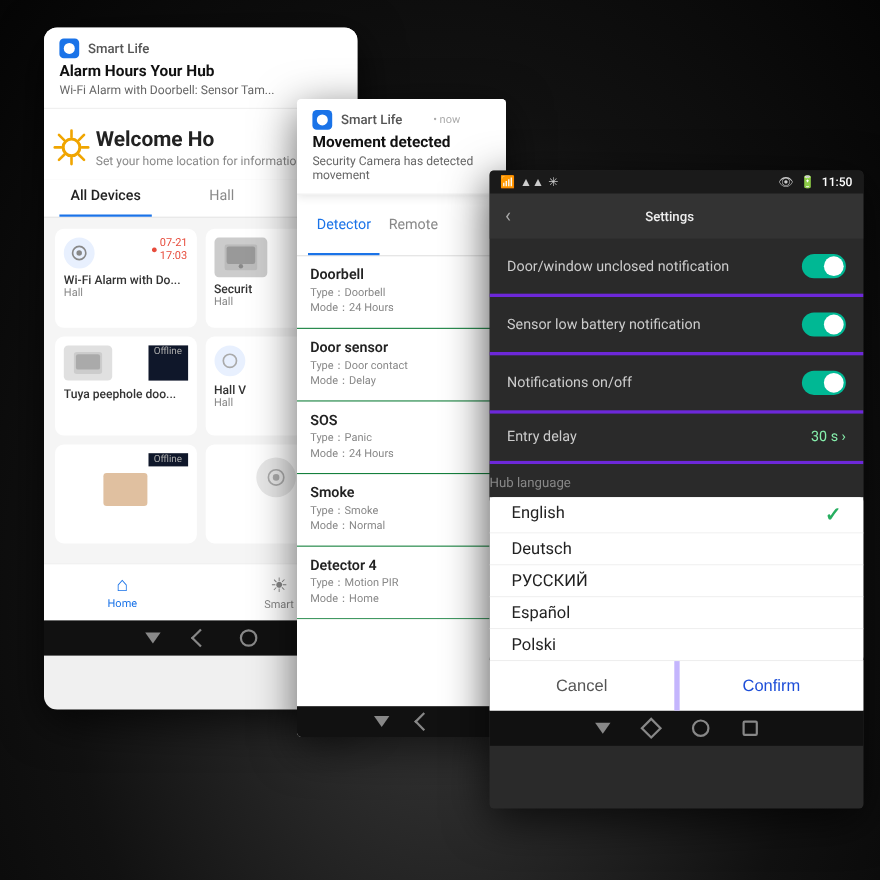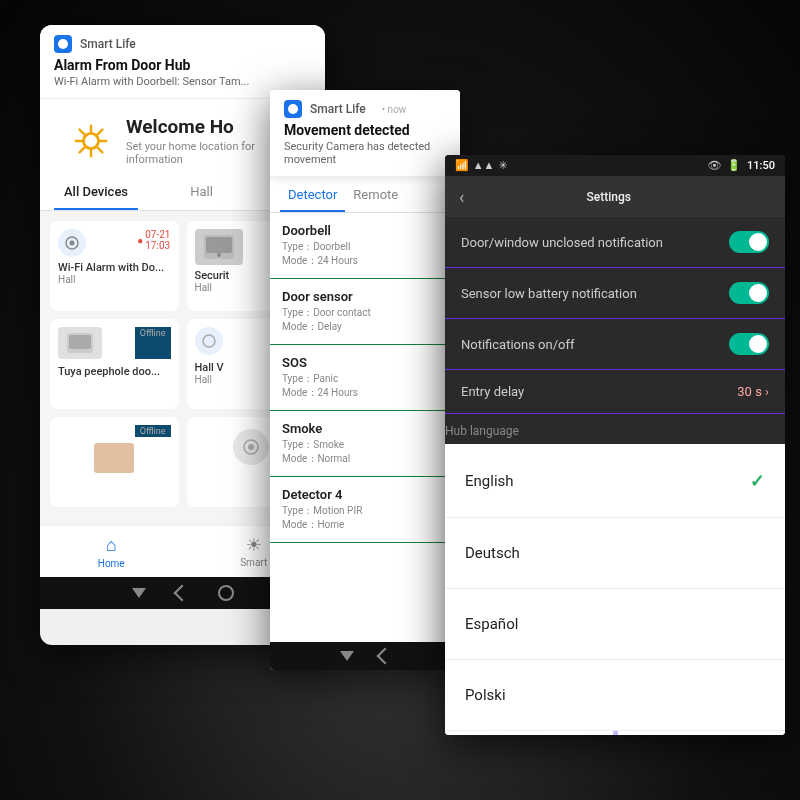--- a/index.html
+++ b/index.html
@@ -74,24 +74,24 @@
       margin-bottom: 2px;
     }
     .notif-subtitle {
       font-size: 11px;
       color: #666;
     }
 
     
     .welcome-area {
       background: white;
-      padding: 16px 32px 10px;
-      display: flex;
-      align-items: center;
-      gap: 16px;
+      padding: 16px 6px 10px;
+      display: flex;
+      align-items: flex-end;
+      gap: 3px;
     }
     .sun-icon {
       width: 38px;
       height: 38px;
       flex-shrink: 0;
     }
     .welcome-text h2 {
       font-size: 19px;
       font-weight: bold;
       color: #222;
@@ -183,21 +183,21 @@
       color: #333;
       font-weight: 500;
     }
     .device-location {
       font-size: 10px;
       color: #888;
     }
     .offline-badge {
       font-size: 9px;
       color: #aaa;
-      background: #0c4a6e;
+      background: #0f172a;
       border-radius: 0;
       padding: 1px 5px;
     }
 
     
     .bottom-nav-1 {
       background: white;
       display: flex;
       justify-content: space-around;
       padding: 8px 0;
@@ -277,21 +277,21 @@
       box-shadow: 0 2px 8px rgba(0,0,0,0.1);
     }
 
     .detector-tabs {
       display: flex;
       border-bottom: 1px solid #e0e0e0;
       padding: 0 10px;
     }
     .detector-tab {
       font-size: 13px;
-      padding: 10px 8px;
+      padding: 20px 8px;
       color: #888;
       cursor: pointer;
       position: relative;
     }
     .detector-tab.active {
       color: #1a73e8;
     }
     .detector-tab.active::after {
       content: '';
       position: absolute;
@@ -383,21 +383,21 @@
     }
 
     .settings-list {
       padding: 0;
     }
     .settings-item {
       display: flex;
       justify-content: space-between;
       align-items: center;
       padding: 14px 16px;
-      border-bottom: 1px solid #6d28d9;
+      border-bottom: 3px solid #6d28d9;
     }
     .settings-item-label {
       font-size: 13px;
       color: #ccc;
     }
     .toggle-on {
       width: 40px;
       height: 22px;
       background: #00b894;
       border-radius: 11px;
@@ -427,21 +427,21 @@
       position: absolute;
       right: 2px;
       top: 2px;
       width: 18px;
       height: 18px;
       background: white;
       border-radius: 50%;
     }
     .entry-delay-value {
       font-size: 13px;
-      color: #fca5a5;
+      color: #86efac;
       display: flex;
       align-items: center;
       gap: 4px;
     }
 
     
     .hub-language-section {
       background: #f8f8f8;
       border-radius: 4px;
       margin: 0;
@@ -449,22 +449,21 @@
     .hub-language-label {
       text-align: left;
       font-size: 12px;
       color: #888;
       padding: 10px 0 6px;
       background: #2a2a2a;
     }
     .language-option {
       display: flex;
       justify-content: space-between;
-      align-items: center;
-      padding: 26px 20px;
+      padding: 5px 20px;
       background: white;
       border-bottom: 1px solid #eee;
       cursor: pointer;
     }
     .language-option.selected {
       background: white;
     }
     .language-name {
       font-size: 15px;
       color: #222;
@@ -511,21 +510,21 @@
 
 <div class="bg-overlay"></div>
 
 <div class="screen-1">
 
   <div class="notification-bar">
     <div class="notification-app-row">
       <div class="app-icon-blue"></div>
       <span class="notif-app-name">Smart Life</span>
     </div>
-    <div class="notif-title">Alarm From Door Hub</div>
+    <div class="notif-title">Alarm Hours Your Hub</div>
     <div class="notif-subtitle">Wi-Fi Alarm with Doorbell: Sensor Tam...</div>
   </div>
 
   <div class="welcome-area">
     <svg class="sun-icon" viewBox="0 0 40 40">
       <circle cx="20" cy="20" r="8" fill="none" stroke="#f0a500" stroke-width="3"></circle>
       <line x1="20" y1="4" x2="20" y2="10" stroke="#f0a500" stroke-width="2.5" stroke-linecap="round"></line>
       <line x1="20" y1="30" x2="20" y2="36" stroke="#f0a500" stroke-width="2.5" stroke-linecap="round"></line>
       <line x1="4" y1="20" x2="10" y2="20" stroke="#f0a500" stroke-width="2.5" stroke-linecap="round"></line>
       <line x1="30" y1="20" x2="36" y2="20" stroke="#f0a500" stroke-width="2.5" stroke-linecap="round"></line>
@@ -639,21 +638,21 @@
     <div class="android-btn home"></div>
   </div>
 </div>
 
 <div class="screen-2">
 
   <div class="notif-overlay-2">
     <div class="notification-app-row">
       <div class="app-icon-blue"></div>
       <span class="notif-app-name">Smart Life</span>
-      <span style="font-size:10px;color:#aaa;margin-left:8px;">• now</span>
+      <span style="font-size:10px;color:#aaa;margin-left:20px;">• now</span>
     </div>
     <div class="notif-title">Movement detected</div>
     <div class="notif-subtitle">Security Camera has detected movement</div>
   </div>
 
   <div class="detector-tabs">
     <div class="detector-tab active">Detector</div>
     <div class="detector-tab">Remote</div>
   </div>
 
@@ -729,20 +728,23 @@
   <div class="hub-language-label">Hub language</div>
   <div class="hub-language-section">
     <div class="language-option selected">
       <span class="language-name">English</span>
       <span class="checkmark-green">✓</span>
     </div>
     <div class="language-option">
       <span class="language-name">Deutsch</span>
     </div>
     <div class="language-option">
+      <span class="language-name">РУССКИЙ</span>
+    </div>
+    <div class="language-option">
       <span class="language-name">Español</span>
     </div>
     <div class="language-option">
       <span class="language-name">Polski</span>
     </div>
   </div>
 
   <div class="dialog-buttons">
     <button class="dialog-btn cancel">Cancel</button>
     <button class="dialog-btn confirm">Confirm</button>

